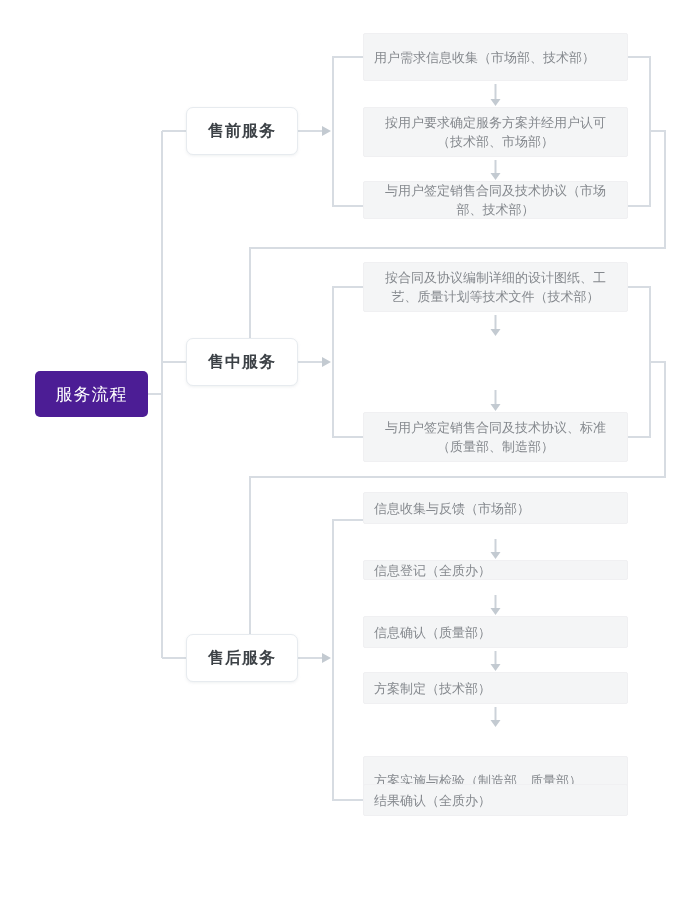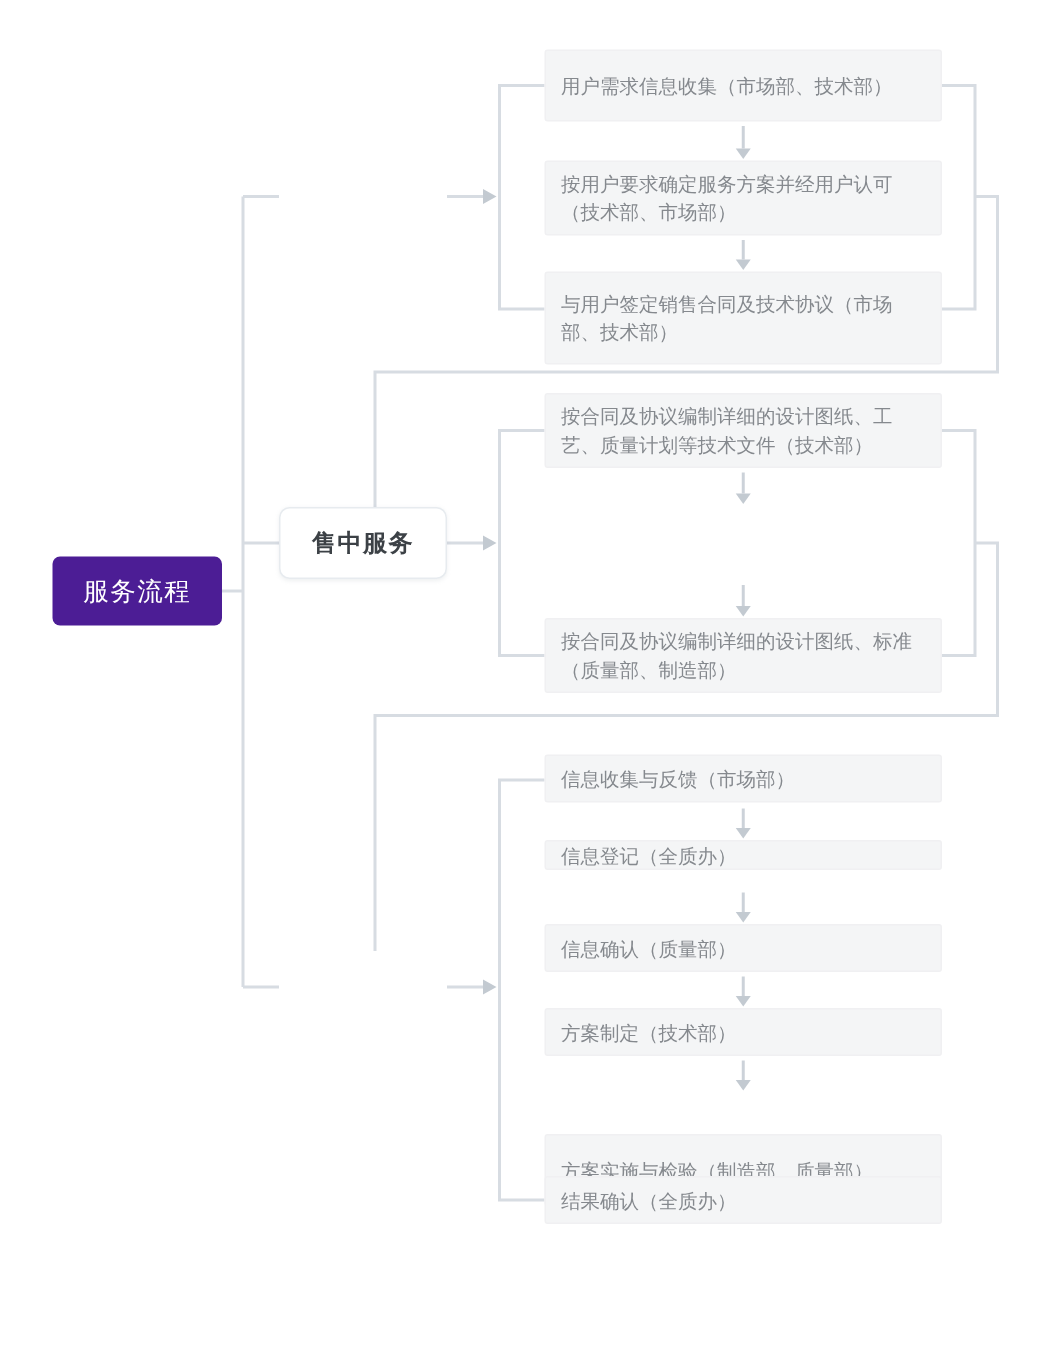--- a/index.html
+++ b/index.html
@@ -19,21 +19,21 @@
     box-shadow:0 1px 3px rgba(160,170,180,0.18);
     display:flex;align-items:center;justify-content:center;
     font-size:16px;font-weight:600;color:#3c4146;letter-spacing:1px;
     box-sizing:border-box;
   }
   .step-box{
     position:absolute;left:363px;width:265px;
     background:#f4f5f6;border:1px solid #f0f0f2;border-radius:2px;
     display:flex;align-items:center;
     padding:0 10px;box-sizing:border-box;
-    font-size:13px;color:#85898e;line-height:19px;
+    font-size:13px;color:#85898e;line-height:19px;text-align:center;
   }
 </style>
 </head>
 <body>
 
 <div class="canvas">
 
   <svg class="connectors" width="700" height="900" viewBox="0 0 700 900" fill="none" stroke="#d7dce2" stroke-width="2">
 
     <g>
@@ -86,29 +86,31 @@
         <polygon points="490.5,664 500.5,664 495.5,671" fill="#c3cad1" stroke="none"></polygon>
       <path d="M495.5 707 V720"></path>
         <polygon points="490.5,720 500.5,720 495.5,727" fill="#c3cad1" stroke="none"></polygon>
       <path d="M495.5 763 V776"></path>
         <polygon points="490.5,776 500.5,776 495.5,783" fill="#c3cad1" stroke="none"></polygon>
     </g>
   </svg>
 
   <div class="root-node">服务流程</div>
 
+  <div class="section-node" style="top:107px">售前服务</div>
   <div class="section-node" style="top:338px">售中服务</div>
+  <div class="section-node" style="top:634px">售后服务</div>
 
   <div class="step-box" style="top:33px;height:48px">用户需求信息收集（市场部、技术部）</div>
   <div class="step-box" style="top:107px;height:50px">按用户要求确定服务方案并经用户认可（技术部、市场部）</div>
-  <div class="step-box" style="top:181px;height:62px">与用户签定销售合同及技术协议（市场部、技术部）</div>
+  <div class="step-box" style="top:181px;height:38px">与用户签定销售合同及技术协议（市场部、技术部）</div>
 
   <div class="step-box" style="top:262px;height:50px">按合同及协议编制详细的设计图纸、工艺、质量计划等技术文件（技术部）</div>
-  <div class="step-box" style="top:412px;height:50px">按合同及协议编制详细的设计图纸、标准（质量部、制造部）</div>
+  <div class="step-box" style="top:412px;height:50px">与用户签定销售合同及技术协议、标准（质量部、制造部）</div>
 
-  <div class="step-box" style="top:503px;height:32px">信息收集与反馈（市场部）</div>
+  <div class="step-box" style="top:492px;height:32px">信息收集与反馈（市场部）</div>
   <div class="step-box" style="top:560px;height:20px">信息登记（全质办）</div>
   <div class="step-box" style="top:616px;height:32px">信息确认（质量部）</div>
   <div class="step-box" style="top:672px;height:32px">方案制定（技术部）</div>
   <div class="step-box" style="top:756px;height:48px">方案实施与检验（制造部、质量部）</div>
   <div class="step-box" style="top:784px;height:32px">结果确认（全质办）</div>
 
 </div>
 
 </body></html>

